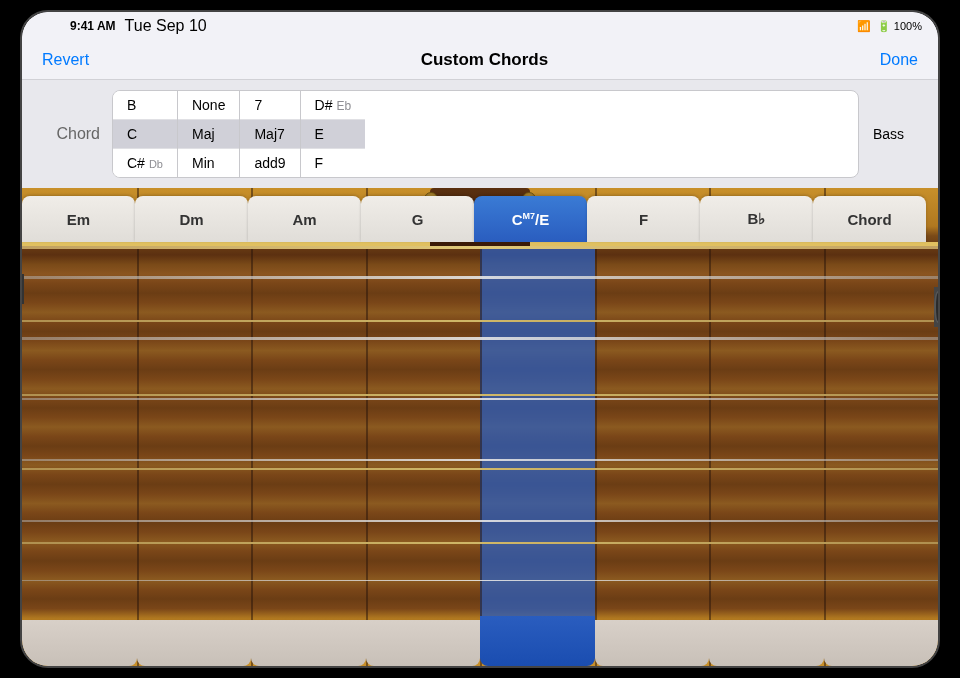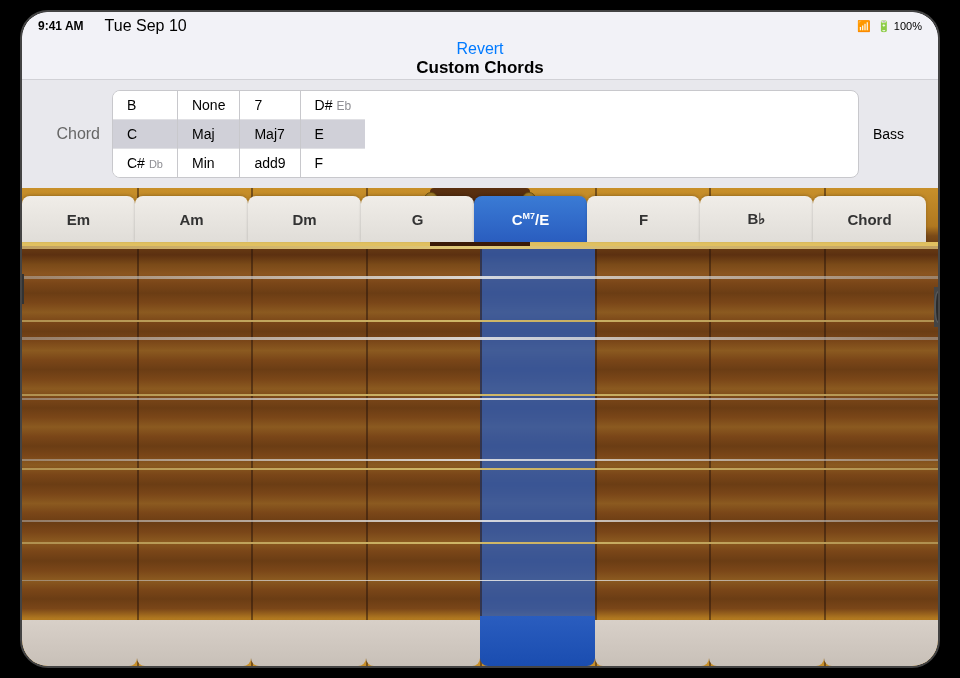--- a/index.html
+++ b/index.html
@@ -50,21 +50,22 @@
       color: #000;
     }
     .status-date {
       font-size: 16px;
       color: #000;
       margin-left: 8px;
     }
     .status-left {
       display: flex;
       align-items: center;
-      gap: 13px;
+      gap: 1px;
+      margin-left: 32px;
     }
     .status-right {
       display: flex;
       align-items: center;
       gap: 6px;
     }
     .wifi-icon, .battery-icon {
       font-size: 11px;
       color: #000;
     }
@@ -72,21 +73,20 @@
     
     .nav-bar {
       background: #f2f2f7;
       height: 40px;
       display: flex;
       align-items: center;
       justify-content: space-between;
       padding: 0 20px;
       flex-shrink: 0;
       border-bottom: 1px solid #d1d1d6;
-      flex-direction: column;
     }
     .nav-revert {
       color: #007aff;
       font-size: 16px;
       cursor: pointer;
     }
     .nav-title {
       font-size: 17px;
       font-weight: 600;
       color: #000;
@@ -501,26 +501,26 @@
       </div>
 
       <div class="chord-buttons-row">
         <div class="chord-btn">
           <div class="chord-btn-shape">
             <span class="chord-btn-text">Em</span>
           </div>
         </div>
         <div class="chord-btn">
           <div class="chord-btn-shape">
+            <span class="chord-btn-text">Dm</span>
+          </div>
+        </div>
+        <div class="chord-btn">
+          <div class="chord-btn-shape">
             <span class="chord-btn-text">Am</span>
-          </div>
-        </div>
-        <div class="chord-btn">
-          <div class="chord-btn-shape">
-            <span class="chord-btn-text">Dm</span>
           </div>
         </div>
         <div class="chord-btn">
           <div class="chord-btn-shape">
             <span class="chord-btn-text">G</span>
           </div>
         </div>
         <div class="chord-btn">
           <div class="chord-btn-shape active">
             <span class="chord-btn-text">C<sup style="font-size:9px;">M7</sup>/E</span>

